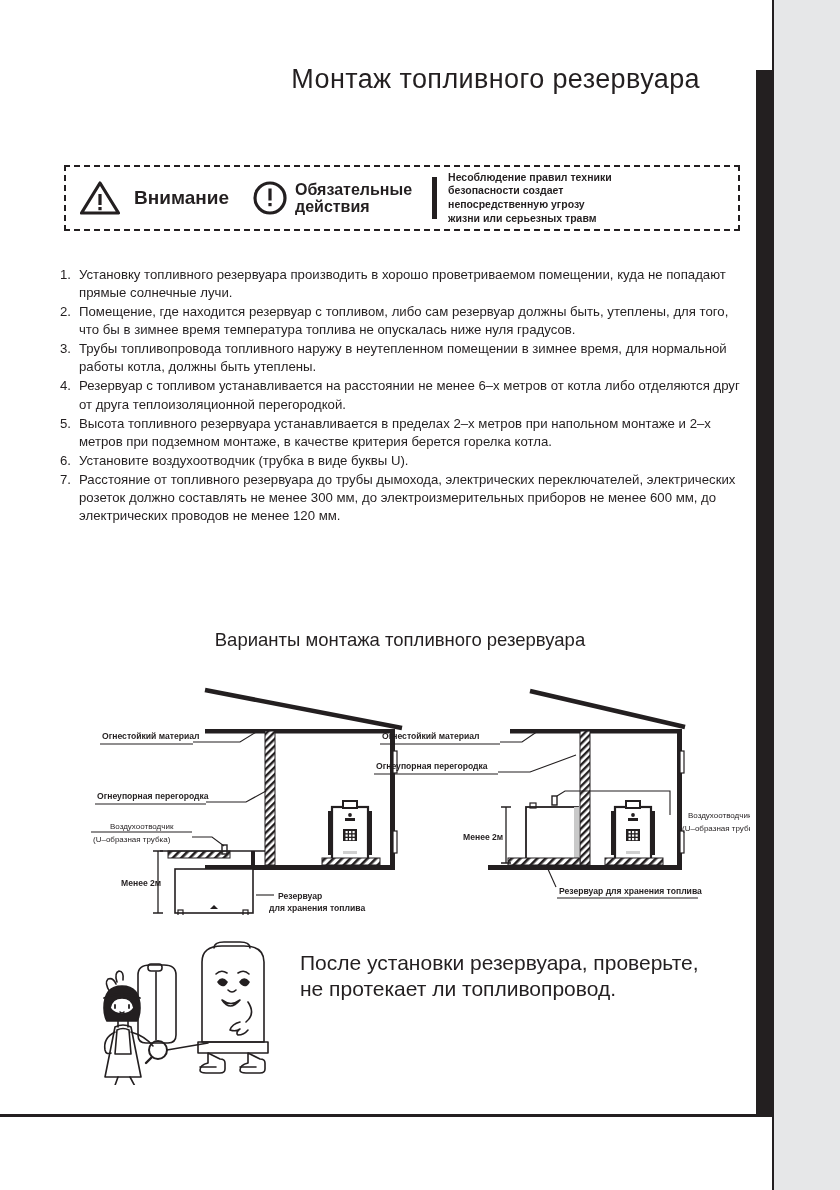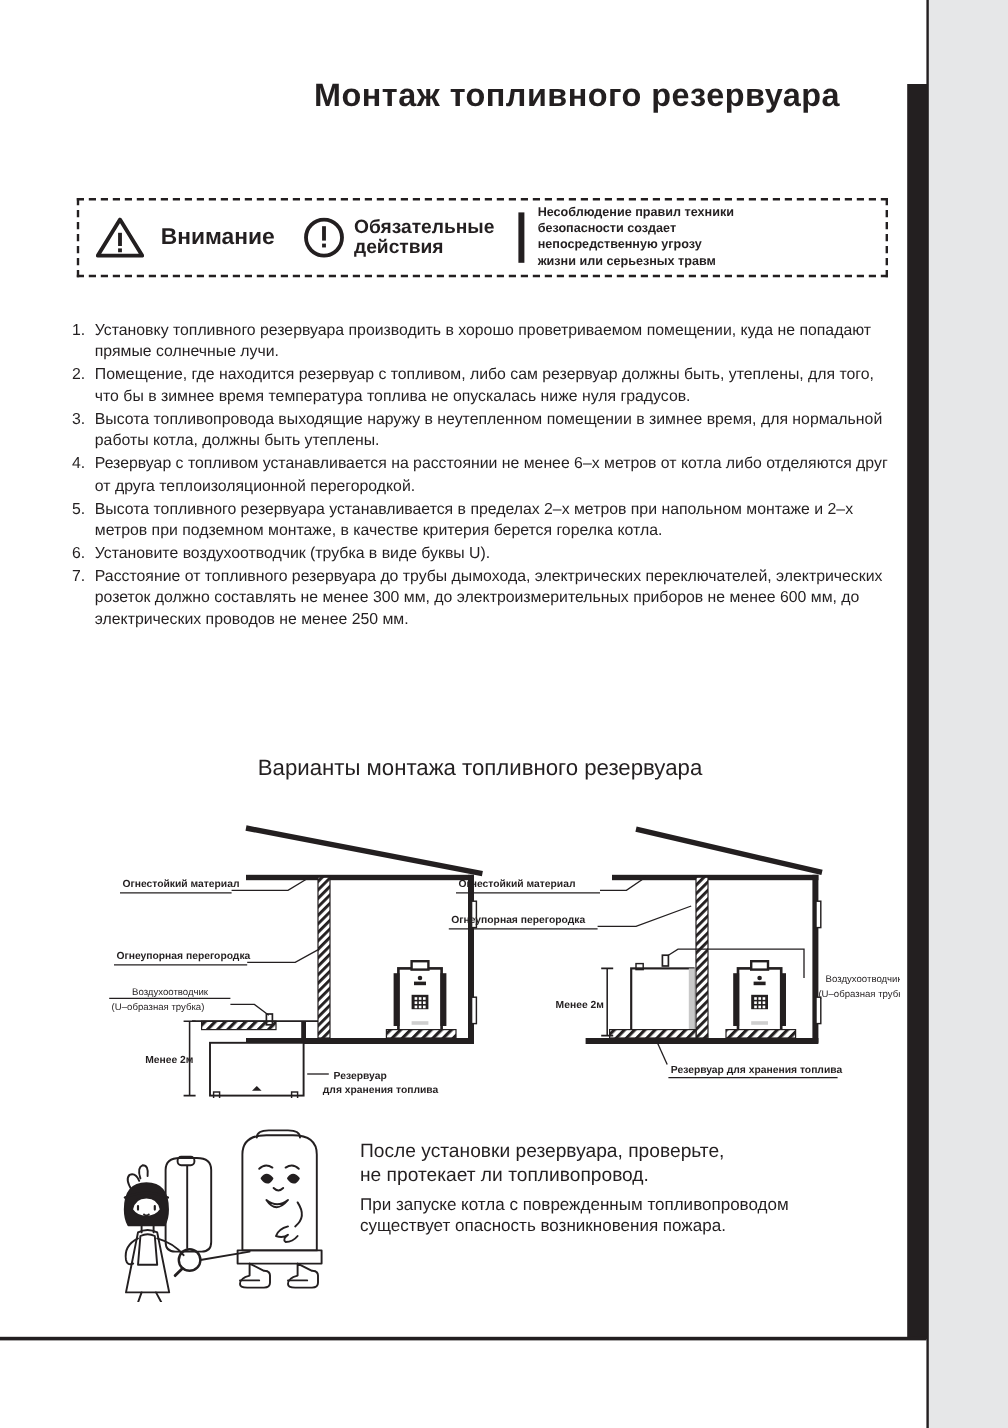--- a/index.html
+++ b/index.html
@@ -56,21 +56,21 @@
     width: 756px; height: 1114px;
   }
 
   
   #doc-title {
     position: absolute;
     left: 60px; top: 62px;
     width: 640px;
     text-align: right;
     font-size: 27px;
-    font-weight: bold;
+    font-weight: normal;
     line-height: 1.30;
     letter-spacing: 0.4px;
     color: #231f20;
   }
   #doc-title .l2 { display: block; }
 
   
   #warning-box {
     position: absolute;
     left: 64px; top: 165px;
@@ -160,21 +160,21 @@
     left: 60px; top: 915px;
     width: 690px; height: 180px;
   }
   #cartoon { position: absolute; left: 30px; top: 5px; }
   #note-text {
     position: absolute;
     left: 240px; top: 35px;
     width: 430px;
   }
   #note-heading {
-    font-size: 16px;
+    font-size: 21px;
     line-height: 1.26;
     color: #231f20;
   }
   #note-heading span { display: block; }
   #note-body {
     margin-top: 5px;
     font-size: 14.2px;
     line-height: 1.28;
     color: #231f20;
   }
@@ -245,37 +245,37 @@
     <div class="rule-item">
       <div class="rule-num">1.</div>
       <div class="rule-text">Установку топливного резервуара производить в хорошо проветриваемом помещении, куда не попадают прямые солнечные лучи.</div>
     </div>
     <div class="rule-item">
       <div class="rule-num">2.</div>
       <div class="rule-text">Помещение, где находится резервуар с топливом, либо сам резервуар должны быть, утеплены, для того, что бы в зимнее время температура топлива не опускалась ниже нуля градусов.</div>
     </div>
     <div class="rule-item">
       <div class="rule-num">3.</div>
-      <div class="rule-text">Высота топливопровода выходящие наружу в неутепленном помещении в зимнее время, для нормальной работы котла, должны быть утеплены.</div>
+      <div class="rule-text">Трубы топливопровода топливного наружу в неутепленном помещении в зимнее время, для нормальной работы котла, должны быть утеплены.</div>
     </div>
     <div class="rule-item">
       <div class="rule-num">4.</div>
       <div class="rule-text">Резервуар с топливом устанавливается на расстоянии не менее 6–х метров от котла либо отделяются друг от друга теплоизоляционной перегородкой.</div>
     </div>
     <div class="rule-item">
       <div class="rule-num">5.</div>
       <div class="rule-text">Высота топливного резервуара устанавливается в пределах 2–х метров при напольном монтаже и 2–х метров при подземном монтаже, в качестве критерия берется горелка котла.</div>
     </div>
     <div class="rule-item">
       <div class="rule-num">6.</div>
       <div class="rule-text">Установите воздухоотводчик (трубка в виде буквы U).</div>
     </div>
     <div class="rule-item">
       <div class="rule-num">7.</div>
-      <div class="rule-text">Расстояние от топливного резервуара до трубы дымохода, электрических переключателей, электрических розеток должно составлять не менее 300 мм, до электроизмерительных приборов не менее 600 мм, до электрических проводов не менее 250 мм.</div>
+      <div class="rule-text">Расстояние от топливного резервуара до трубы дымохода, электрических переключателей, электрических розеток должно составлять не менее 300 мм, до электроизмерительных приборов не менее 600 мм, до электрических проводов не менее 120 мм.</div>
     </div>
   </div>
 
   <div id="diagram-heading">Варианты монтажа топливного резервуара</div>
 
   <div id="diagram-area">
     <svg width="690" height="260" viewBox="0 0 690 260">
       <defs>
         <pattern id="hatchWall" width="5" height="5" patternUnits="userSpaceOnUse" patternTransform="rotate(45)">
           <rect width="5" height="5" fill="#ffffff"></rect>
@@ -481,20 +481,16 @@
         <path d="M158 133 l0 10 q-8 2 -8 7 q0 3 6 3 h14 q5 0 5 -4 l0 -6 q0 -4 -5 -4 z"></path>
         <path d="M110 147 l16 0 M150 147 l16 0"></path>
       </g>
     </svg>
 
     <div id="note-text">
       <div id="note-heading">
         <span>После установки резервуара, проверьте,</span>
         <span>не протекает ли топливопровод.</span>
       </div>
-      <div id="note-body">
-        <span>При запуске котла с поврежденным топливопроводом</span>
-        <span>существует опасность возникновения пожара.</span>
-      </div>
     </div>
   </div>
 
 </div>
 
 </body></html>

